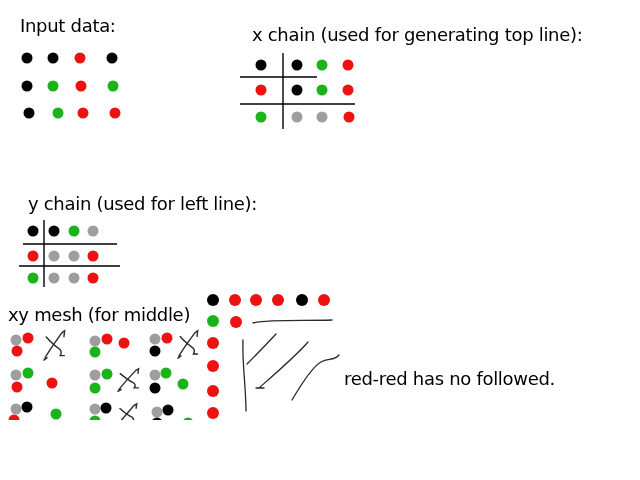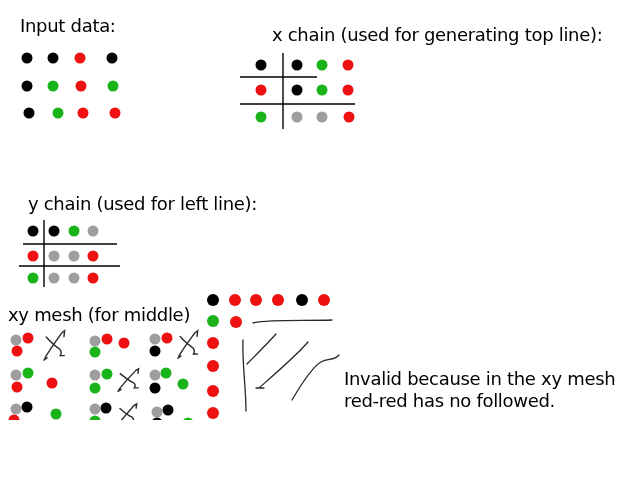--- a/index.html
+++ b/index.html
@@ -13,21 +13,21 @@
   }
   .label{
     position:absolute;
     font-size:18px;
     font-weight:500;
     letter-spacing:-0.3px;
     white-space:nowrap;
     line-height:22px;
   }
   .label-input-title   {left:20px;  top:15px;}
-  .label-x-chain-title {left:252px; top:24px;margin-left:20px;}
+  .label-x-chain-title {left:252px; top:24px;}
   .label-note          {left:160px; top:134px;}
   .label-y-chain-title {left:28px;  top:193px;}
   .label-generated     {left:207px; top:254px;}
   .label-xy-mesh       {left:8px;   top:304px;}
   .label-invalid       {left:344px; top:368px;}
   .label-invalid span{display:block;}
   #diagram-svg{position:absolute;left:0;top:0;}
 </style>
 </head>
 <body>
@@ -38,21 +38,20 @@
 
   <div class="label label-x-chain-title">x chain (used for generating top line):</div>
 
 
   <div class="label label-y-chain-title">y chain (used for left line):</div>
 
 
   <div class="label label-xy-mesh">xy mesh (for middle)</div>
 
   <div class="label label-invalid">
-    <span>Invalid because in the xy mesh</span>
     <span>red-red has no followed.</span>
   </div>
 
   <svg id="diagram-svg" width="640" height="480" viewBox="0 0 640 480">
       <g>
         <circle cx="27" cy="58" r="5.5" fill="#000000"></circle>
         <circle cx="53" cy="58" r="5.5" fill="#000000"></circle>
         <circle cx="80" cy="58" r="5.5" fill="#ee1111"></circle>
         <circle cx="112" cy="58" r="5.5" fill="#000000"></circle>
         <circle cx="27" cy="86" r="5.5" fill="#000000"></circle>

